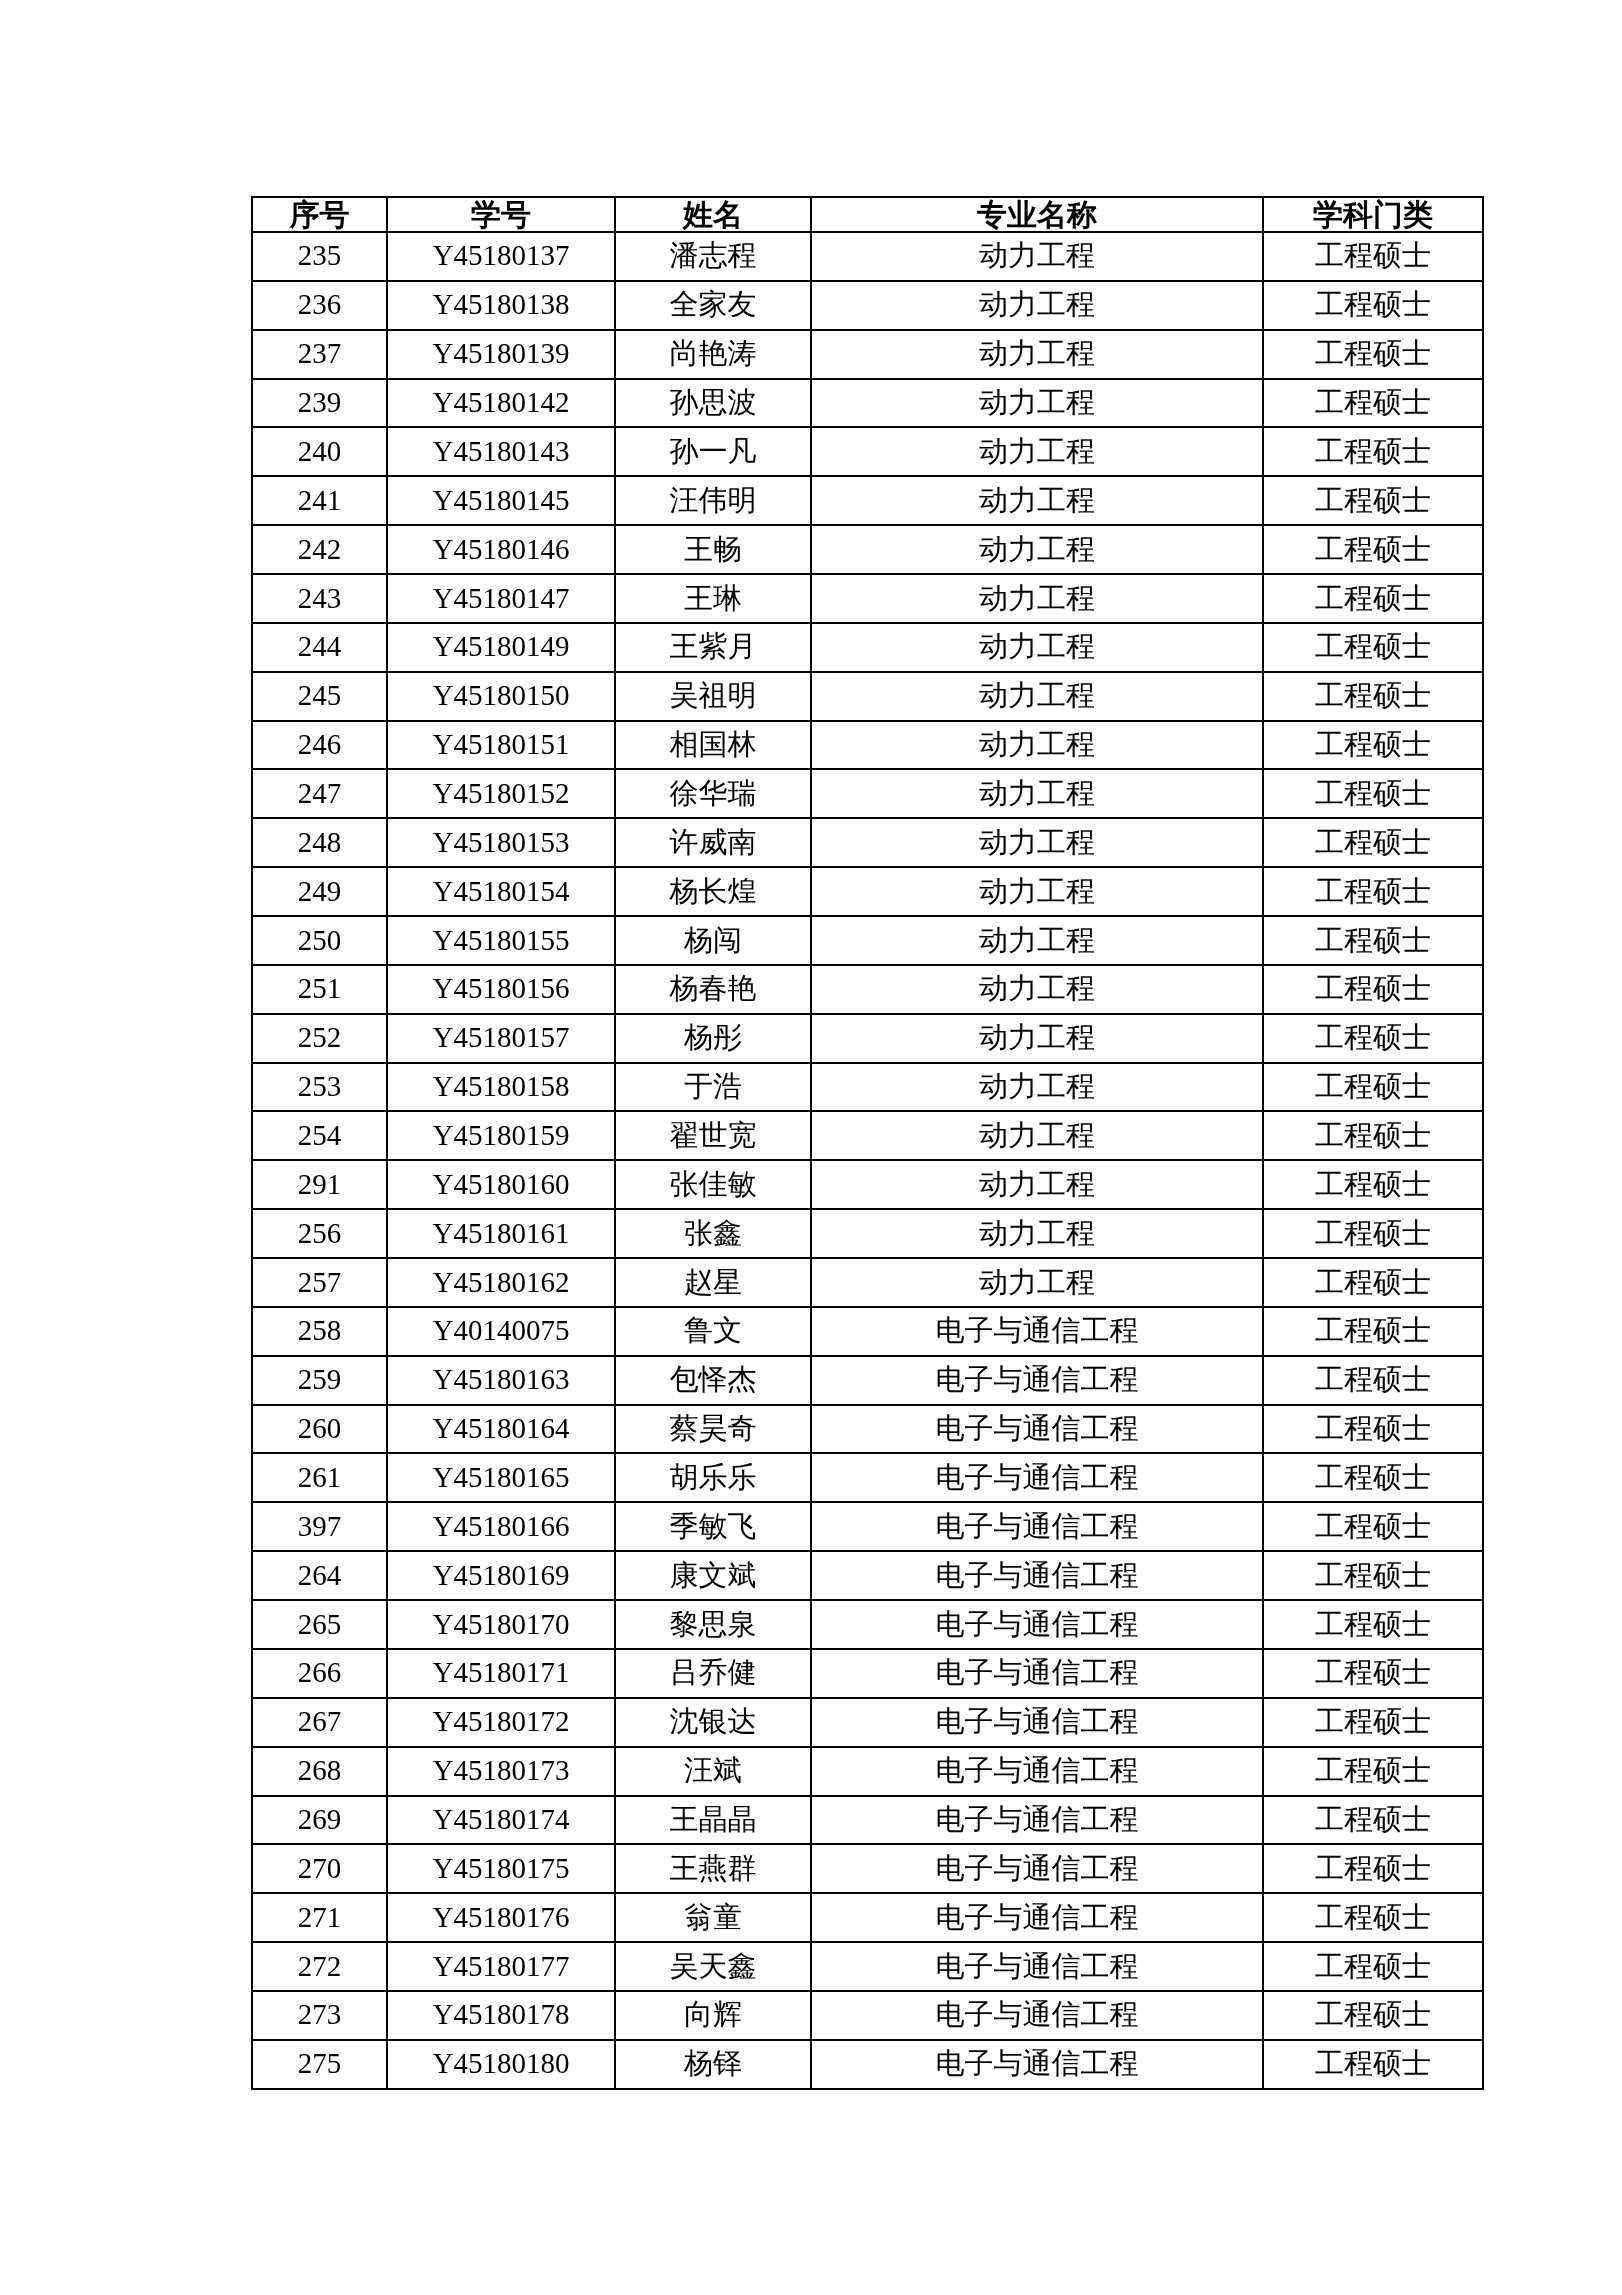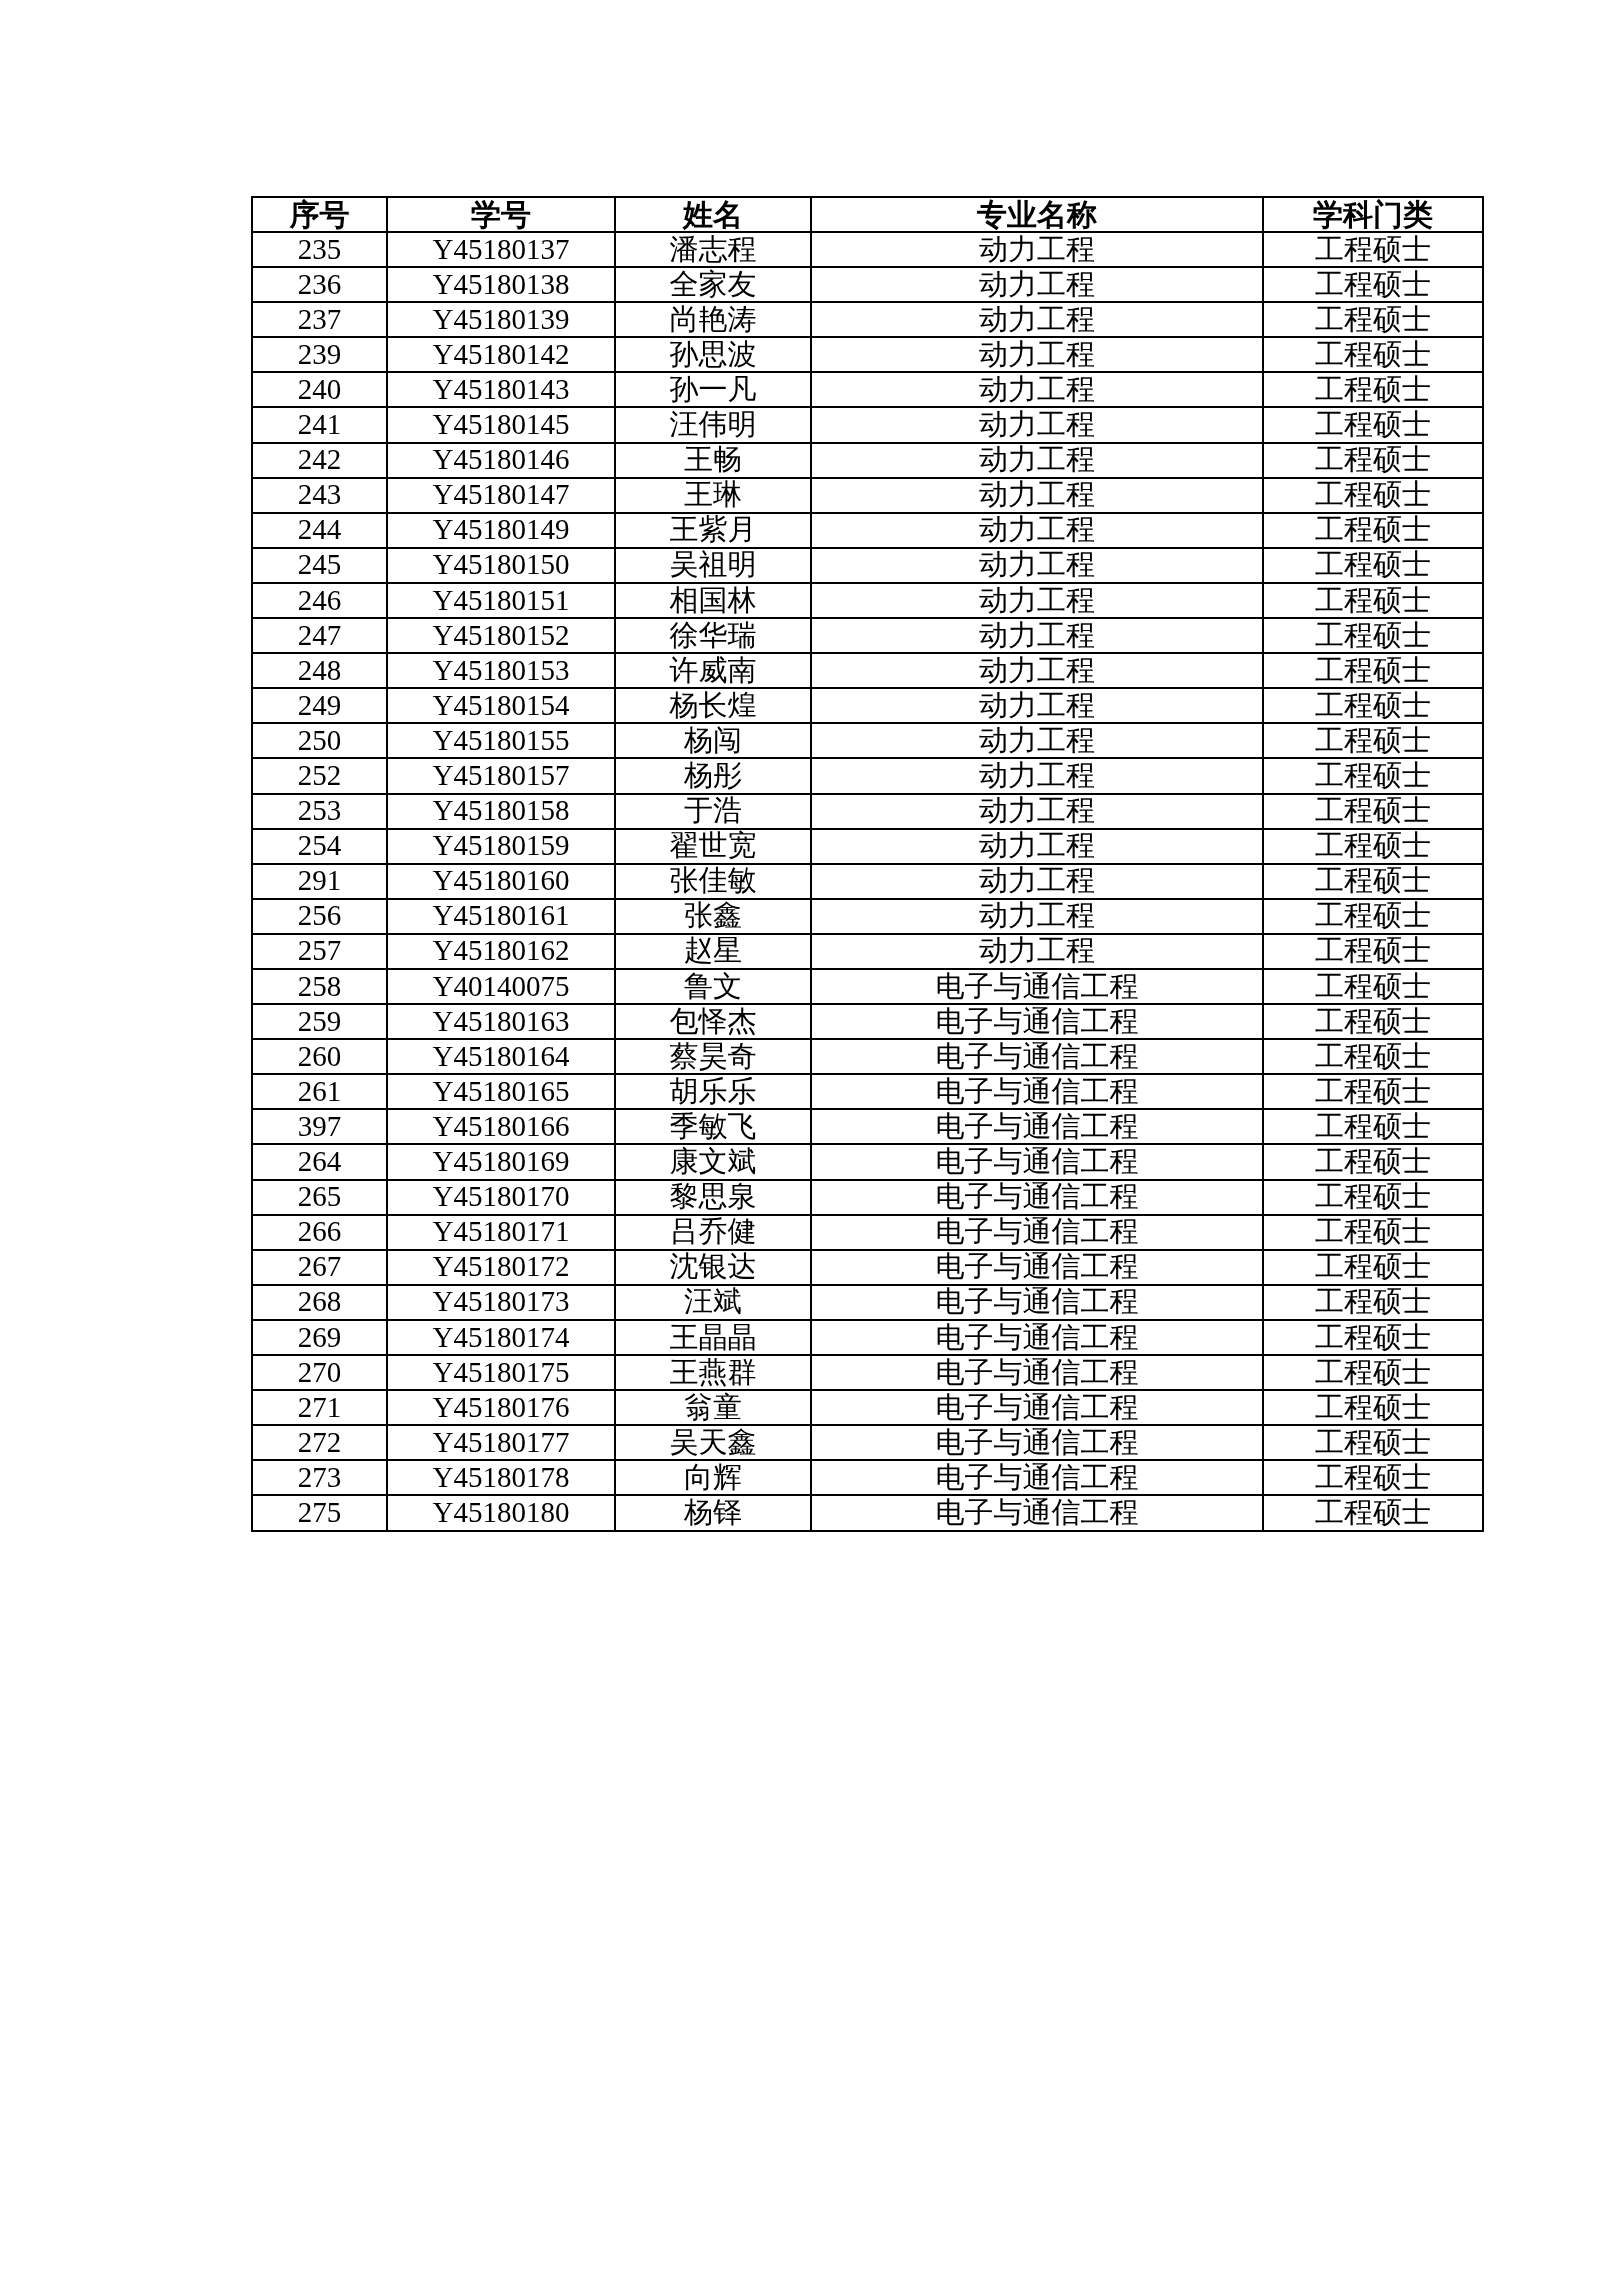--- a/index.html
+++ b/index.html
@@ -14,21 +14,21 @@
     background: #ffffff;
     font-family: "Liberation Serif", "DejaVu Serif", serif;
     color: #000000;
     overflow: hidden;
   }
   table.roster {
     position: absolute;
     left: 251px;
     top: 196px;
     width: 1231px;
-    height: 1336px;
+    height: 1894px;
     border-collapse: collapse;
     table-layout: fixed;
   }
   table.roster th,
   table.roster td {
     border-left: 2px solid #000;
     border-right: 2px solid #000;
     border-top: 2.6px solid #000;
     border-bottom: 2.6px solid #000;
     text-align: center;
@@ -170,20 +170,27 @@
           <td>工程硕士</td>
         </tr>
         <tr>
           <td>250</td>
           <td>Y45180155</td>
           <td>杨闯</td>
           <td>动力工程</td>
           <td>工程硕士</td>
         </tr>
         <tr>
+          <td>251</td>
+          <td>Y45180156</td>
+          <td>杨春艳</td>
+          <td>动力工程</td>
+          <td>工程硕士</td>
+        </tr>
+        <tr>
           <td>252</td>
           <td>Y45180157</td>
           <td>杨彤</td>
           <td>动力工程</td>
           <td>工程硕士</td>
         </tr>
         <tr>
           <td>253</td>
           <td>Y45180158</td>
           <td>于浩</td>

